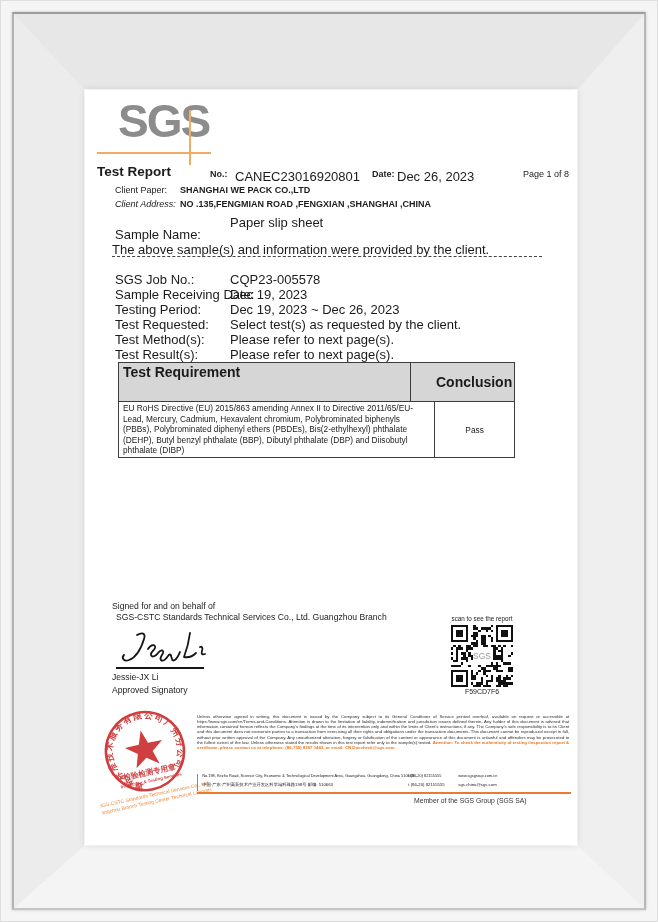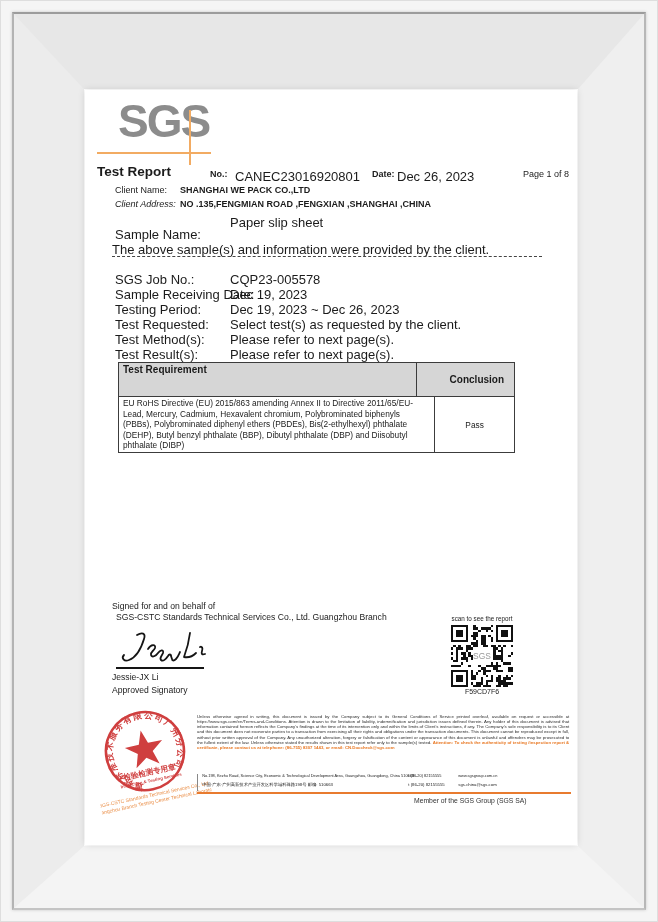--- a/index.html
+++ b/index.html
@@ -40,21 +40,21 @@
   .c-addr-v{left:95px;top:109px;font-weight:bold;}
   
   .s-name-l{left:30px;top:137px;}
   .s-name-v{left:145px;top:125px;}
   .s-note{left:27px;top:152px;}
   .dash-sep{left:27px;top:166px;width:430px;height:1px;border-top:1px dashed #444;}
   .info-l{left:30px;}
   .info-v{left:145px;}
   
   .rtable{left:33px;top:272px;width:395px;border:1px solid #3c3c3c;font-size:8.3px;}
-  .rt-head{display:flex;background:#d6d6d6;border-bottom:1px solid #3c3c3c;font-weight:bold;font-size:10px;gap:23px;}
+  .rt-head{display:flex;background:#d6d6d6;border-bottom:1px solid #3c3c3c;font-weight:bold;font-size:14px;gap:23px;}
   .rt-body{display:flex;}
   .rt-c1{width:312px;padding:1px 4px;border-right:1px solid #3c3c3c;}
   .rt-c2{width:76px;padding:11px 2px;text-align:center;}
   .rt-body .rt-c1{line-height:1.28;}
   .rt-body .rt-c2{display:flex;align-items:center;justify-content:center;}
   
   .sig-for{left:27px;top:511px;font-size:8.6px;}
   .sig-co{left:31px;top:522px;font-size:8.6px;}
   .sig-svg{left:30px;top:537px;}
   .sig-line{left:31px;top:577px;width:88px;height:2px;background:#151515;}
@@ -96,21 +96,21 @@
   <div class="abs logo-h"></div>
   <div class="abs logo-v"></div>
 
   <div class="abs t-title">Test Report</div>
   <div class="abs lbl h-no-l">No.:</div>
   <div class="abs val h-no-v">CANEC23016920801</div>
   <div class="abs lbl h-date-l">Date:</div>
   <div class="abs val h-date-v">Dec 26, 2023</div>
   <div class="abs h-page">Page 1 of 8</div>
 
-  <div class="abs lbl c-name-l">Client Name:</div>
+  <div class="abs lbl c-name-l">Client Paper:</div>
   <div class="abs lbl c-name-v">SHANGHAI WE PACK CO.,LTD</div>
   <div class="abs lbl c-addr-l">Client Address:</div>
   <div class="abs lbl c-addr-v">NO .135,FENGMIAN ROAD ,FENGXIAN ,SHANGHAI ,CHINA</div>
 
   <div class="abs val s-name-l">Sample Name:</div>
   <div class="abs val s-name-v">Paper slip sheet</div>
   <div class="abs val s-note">The above sample(s) and information were provided by the client.</div>
   <div class="abs dash-sep"></div>
 
   <div class="abs val info-l" style="top:182px">SGS Job No.:</div>

